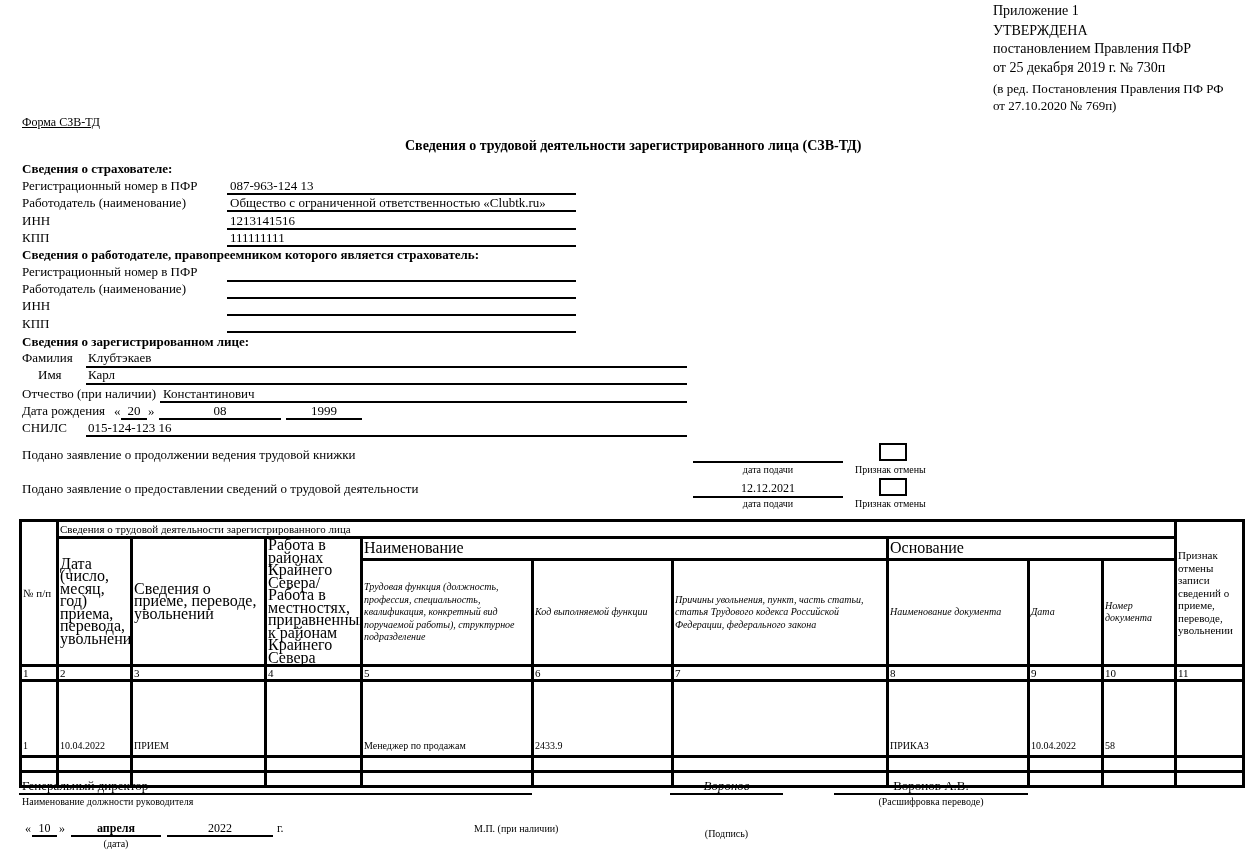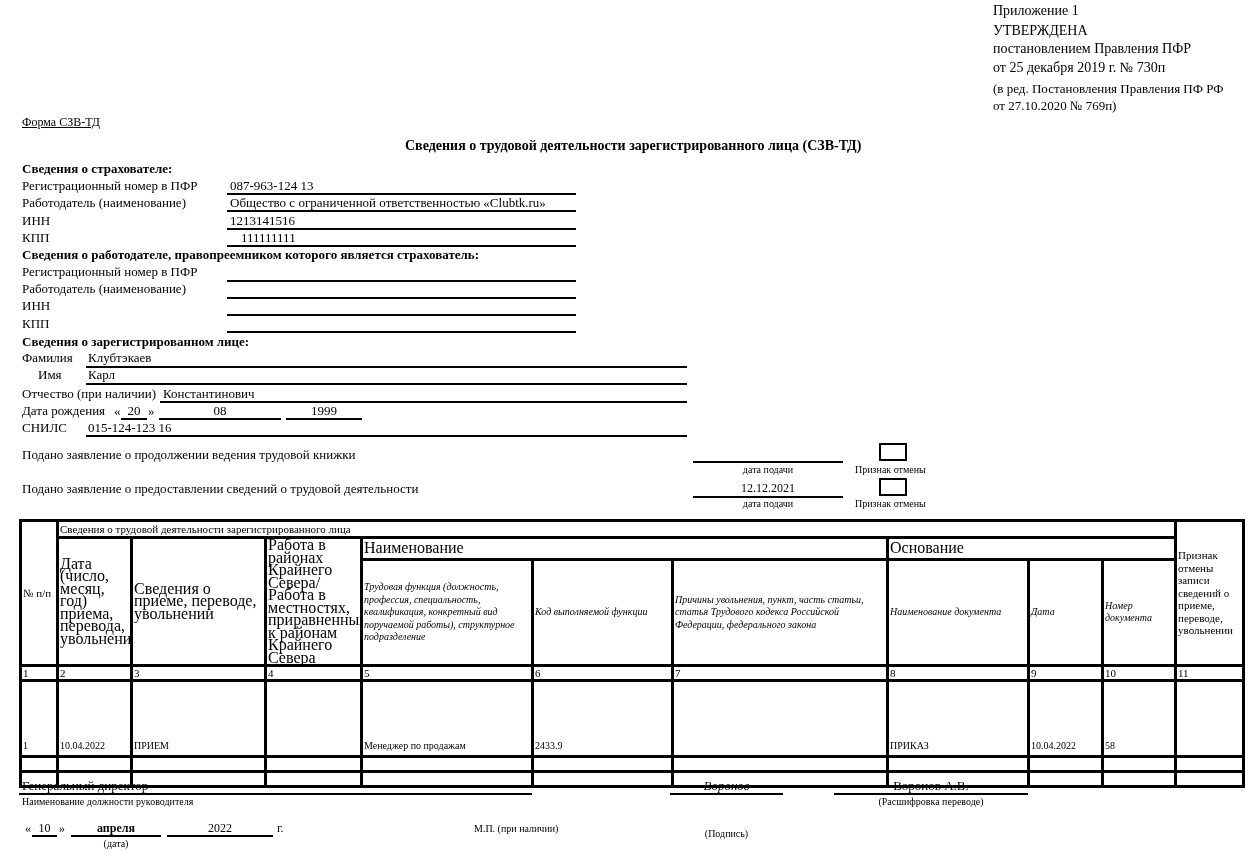--- a/index.html
+++ b/index.html
@@ -49,21 +49,21 @@
 
   <div class="abs t13" style="left:22px; top:195px;">Работодатель (наименование)</div>
   <div class="abs t13" style="left:230px; top:195px;">Общество с ограниченной ответственностью «Clubtk.ru»</div>
   <div class="line" style="left:227px; top:210px; width:349px;"></div>
 
   <div class="abs t13" style="left:22px; top:213px;">ИНН</div>
   <div class="abs t13" style="left:230px; top:213px;">1213141516</div>
   <div class="line" style="left:227px; top:228px; width:349px;"></div>
 
   <div class="abs t13" style="left:22px; top:230px;">КПП</div>
-  <div class="abs t13" style="left:241px; top:230px;">111111111</div>
+  <div class="abs t13" style="left:230px; top:230px;">111111111</div>
   <div class="line" style="left:227px; top:245px; width:349px;"></div>
 </div>
 
 <div class="abs t13 b" style="left:22px; top:247px;">Сведения о работодателе, правопреемником которого является страхователь:</div>
 <div>
   <div class="abs t13" style="left:22px; top:264px;">Регистрационный номер в ПФР</div>
   <div class="abs t13" style="left:230px; top:264px;"></div>
   <div class="line" style="left:227px; top:280px; width:349px;"></div>
 
   <div class="abs t13" style="left:22px; top:281px;">Работодатель (наименование)</div>

